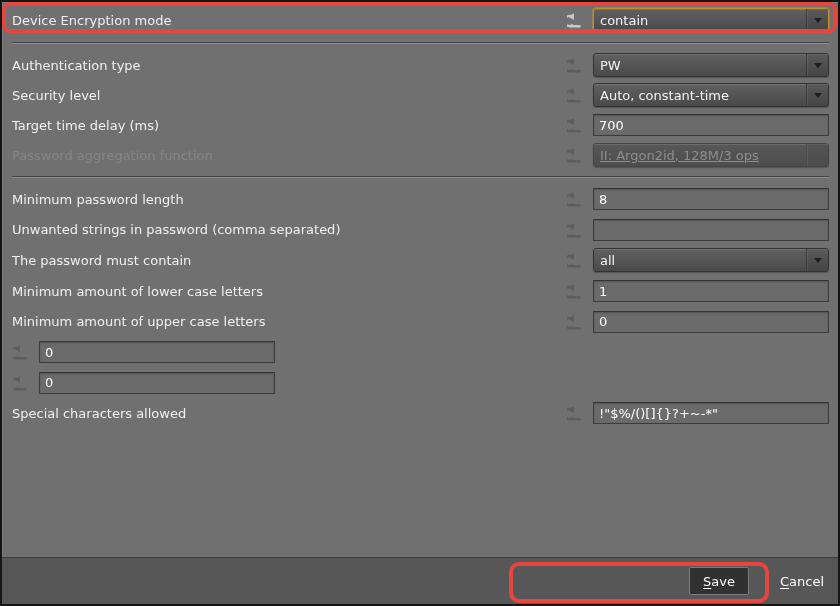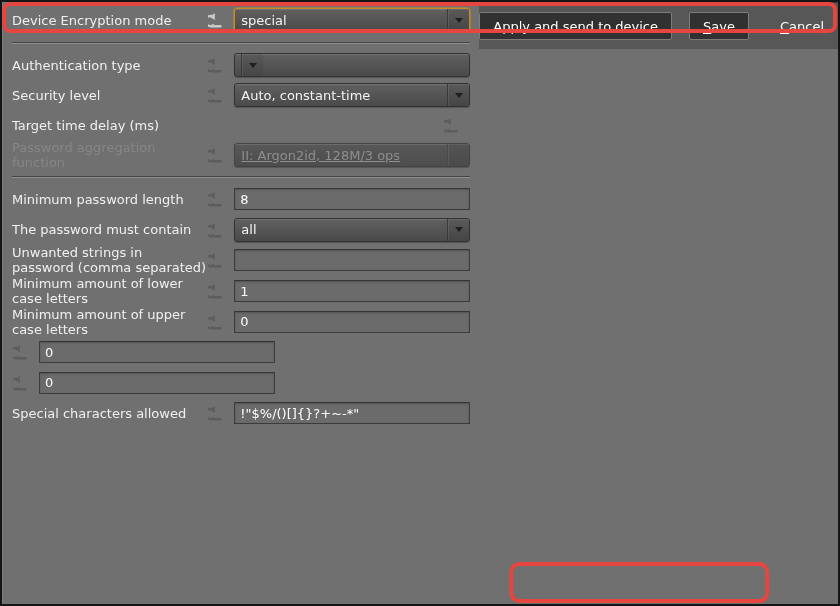--- a/index.html
+++ b/index.html
@@ -1,19 +1,19 @@
 <!DOCTYPE html>
 <html><head>
 <meta charset="utf-8">
 <style>
   html,body{margin:0;padding:0;}
   body{width:840px;height:606px;overflow:hidden;background:#2a2a2a;
        font-family:"DejaVu Sans","Liberation Sans",sans-serif;}
   .window{position:relative;width:840px;height:606px;box-sizing:border-box;
-          background:#707070;border:2px solid #151515;display:flex;flex-direction:row;
+          background:#707070;border:2px solid #151515;display:flex;flex-direction:column;
           box-shadow:inset 1px 1px 0 rgba(255,255,255,.10);}
   .content{flex:1;padding:4px 9px 0 10px;overflow:hidden;}
   .row{display:flex;align-items:center;height:30px;}
   .group-1 .row{height:28px;}
   .group-3 .row{height:30.6px;}
   .label{flex:1;font-size:13px;color:#f0f0f0;}
   .label.disabled{color:#868686;}
   .sep{height:0;border-top:1px solid #454545;border-bottom:1px solid rgba(255,255,255,.22);}
   .sep-1{margin:8px 0 6px 0;}
   .sep-2{margin:6px 0 6px 0;}
@@ -67,41 +67,42 @@
           <span class="label">Device Encryption mode</span>
           <span class="reset active">
             <svg width="18" height="16" viewBox="0 0 18 16">
               <path d="M5.9 12.6 A5 5 0 1 1 5.2 4.9" fill="none" stroke="currentColor" stroke-width="2.4"></path>
               <path d="M6.9 1.2 L6.9 8.0 L0.9 4.6 Z" fill="currentColor"></path>
               <rect x="2.2" y="13.1" width="11.5" height="2.3" rx="1" fill="currentColor"></rect>
             </svg>
           </span>
           <span class="ctl">
             <span class="combo focused" style="border-color: rgb(198, 138, 43);">
-              <span class="combo-text">special</span>
+              <span class="combo-text">contain</span>
               <span class="combo-arrow">
                 <i class="tri"></i>
               </span>
             </span>
           </span>
         </div>
       </div>
     <div class="sep sep-1"></div>
     <div class="group group-2">
         <div class="row">
           <span class="label">Authentication type</span>
           <span class="reset">
             <svg width="18" height="16" viewBox="0 0 18 16">
               <path d="M5.9 12.6 A5 5 0 1 1 5.2 4.9" fill="none" stroke="currentColor" stroke-width="2.4"></path>
               <path d="M6.9 1.2 L6.9 8.0 L0.9 4.6 Z" fill="currentColor"></path>
               <rect x="2.2" y="13.1" width="11.5" height="2.3" rx="1" fill="currentColor"></rect>
             </svg>
           </span>
           <span class="ctl">
             <span class="combo">
+              <span class="combo-text">PW</span>
               <span class="combo-arrow">
                 <i class="tri"></i>
               </span>
             </span>
           </span>
         </div>
         <div class="row">
           <span class="label">Security level</span>
           <span class="reset">
             <svg width="18" height="16" viewBox="0 0 18 16">
@@ -120,20 +121,23 @@
           </span>
         </div>
         <div class="row">
           <span class="label">Target time delay (ms)</span>
           <span class="reset">
             <svg width="18" height="16" viewBox="0 0 18 16">
               <path d="M5.9 12.6 A5 5 0 1 1 5.2 4.9" fill="none" stroke="currentColor" stroke-width="2.4"></path>
               <path d="M6.9 1.2 L6.9 8.0 L0.9 4.6 Z" fill="currentColor"></path>
               <rect x="2.2" y="13.1" width="11.5" height="2.3" rx="1" fill="currentColor"></rect>
             </svg>
+          </span>
+          <span class="ctl">
+            <input class="tinput" type="text" value="700" style="">
           </span>
         </div>
         <div class="row">
           <span class="label disabled">Password aggregation function</span>
           <span class="reset">
             <svg width="18" height="16" viewBox="0 0 18 16">
               <path d="M5.9 12.6 A5 5 0 1 1 5.2 4.9" fill="none" stroke="currentColor" stroke-width="2.4"></path>
               <path d="M6.9 1.2 L6.9 8.0 L0.9 4.6 Z" fill="currentColor"></path>
               <rect x="2.2" y="13.1" width="11.5" height="2.3" rx="1" fill="currentColor"></rect>
             </svg>
@@ -157,51 +161,51 @@
               <path d="M5.9 12.6 A5 5 0 1 1 5.2 4.9" fill="none" stroke="currentColor" stroke-width="2.4"></path>
               <path d="M6.9 1.2 L6.9 8.0 L0.9 4.6 Z" fill="currentColor"></path>
               <rect x="2.2" y="13.1" width="11.5" height="2.3" rx="1" fill="currentColor"></rect>
             </svg>
           </span>
           <span class="ctl">
             <input class="tinput" type="text" value="8" style="">
           </span>
         </div>
         <div class="row">
+          <span class="label">Unwanted strings in password (comma separated)</span>
+          <span class="reset">
+            <svg width="18" height="16" viewBox="0 0 18 16">
+              <path d="M5.9 12.6 A5 5 0 1 1 5.2 4.9" fill="none" stroke="currentColor" stroke-width="2.4"></path>
+              <path d="M6.9 1.2 L6.9 8.0 L0.9 4.6 Z" fill="currentColor"></path>
+              <rect x="2.2" y="13.1" width="11.5" height="2.3" rx="1" fill="currentColor"></rect>
+            </svg>
+          </span>
+          <span class="ctl">
+            <input class="tinput" type="text" style="">
+          </span>
+        </div>
+        <div class="row">
           <span class="label">The password must contain</span>
           <span class="reset">
             <svg width="18" height="16" viewBox="0 0 18 16">
               <path d="M5.9 12.6 A5 5 0 1 1 5.2 4.9" fill="none" stroke="currentColor" stroke-width="2.4"></path>
               <path d="M6.9 1.2 L6.9 8.0 L0.9 4.6 Z" fill="currentColor"></path>
               <rect x="2.2" y="13.1" width="11.5" height="2.3" rx="1" fill="currentColor"></rect>
             </svg>
           </span>
           <span class="ctl">
             <span class="combo">
               <span class="combo-text">all</span>
               <span class="combo-arrow">
                 <i class="tri"></i>
               </span>
             </span>
           </span>
         </div>
         <div class="row">
-          <span class="label">Unwanted strings in password (comma separated)</span>
-          <span class="reset">
-            <svg width="18" height="16" viewBox="0 0 18 16">
-              <path d="M5.9 12.6 A5 5 0 1 1 5.2 4.9" fill="none" stroke="currentColor" stroke-width="2.4"></path>
-              <path d="M6.9 1.2 L6.9 8.0 L0.9 4.6 Z" fill="currentColor"></path>
-              <rect x="2.2" y="13.1" width="11.5" height="2.3" rx="1" fill="currentColor"></rect>
-            </svg>
-          </span>
-          <span class="ctl">
-            <input class="tinput" type="text" style="">
-          </span>
-        </div>
-        <div class="row">
           <span class="label">Minimum amount of lower case letters</span>
           <span class="reset">
             <svg width="18" height="16" viewBox="0 0 18 16">
               <path d="M5.9 12.6 A5 5 0 1 1 5.2 4.9" fill="none" stroke="currentColor" stroke-width="2.4"></path>
               <path d="M6.9 1.2 L6.9 8.0 L0.9 4.6 Z" fill="currentColor"></path>
               <rect x="2.2" y="13.1" width="11.5" height="2.3" rx="1" fill="currentColor"></rect>
             </svg>
           </span>
           <span class="ctl">
             <input class="tinput" type="text" value="1" style="">
@@ -254,20 +258,19 @@
             </svg>
           </span>
           <span class="ctl">
             <input class="tinput" type="text" value="!&quot;$%/()[]{}?+~-*&quot;" style="">
           </span>
         </div>
       </div>
   </div>
 
   <div class="footer">
-    <button class="btn btn-apply">Apply and send to device</button>
     <button class="btn btn-save"><u>S</u><span>ave</span></button>
     <button class="btn btn-flat"><u>C</u><span>ancel</span></button>
   </div>
 
   <div class="annot annot-top" style="border-color: rgb(230, 69, 64);"></div>
   <div class="annot annot-buttons" style="border-color: rgb(230, 69, 64);"></div>
 </div>
 
 </body></html>

